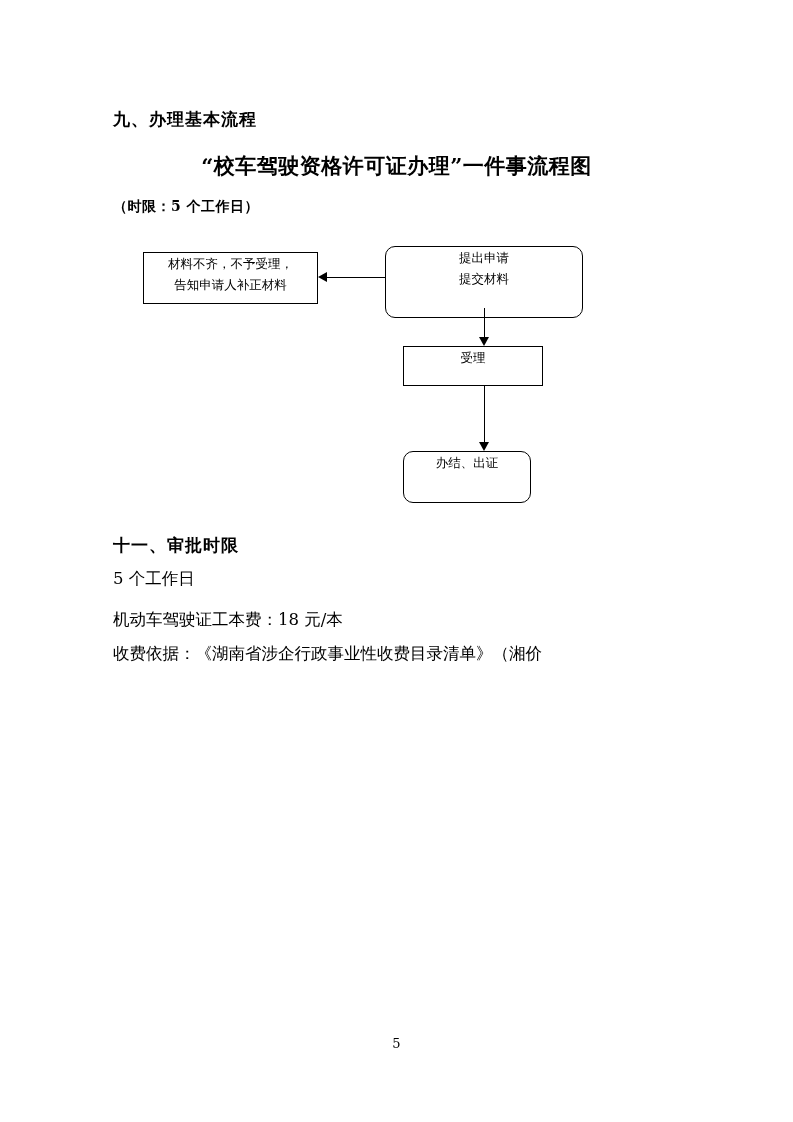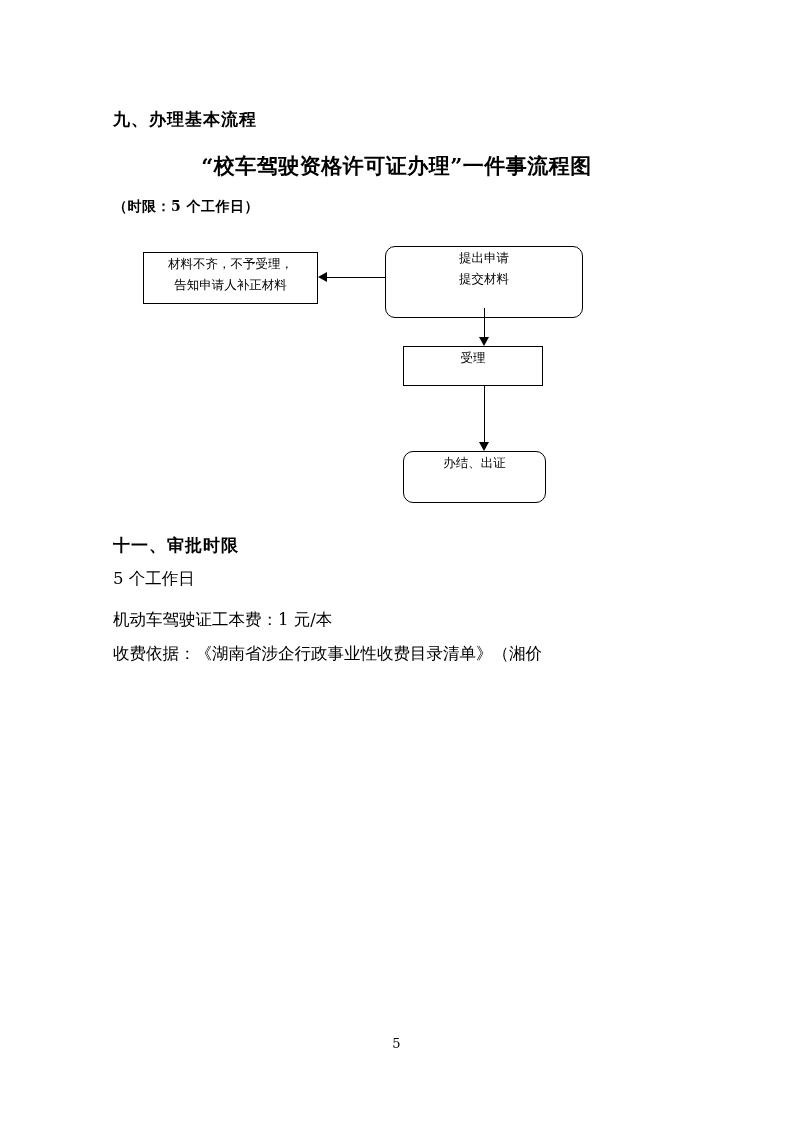--- a/index.html
+++ b/index.html
@@ -71,21 +71,21 @@
     font-family: "DejaVu Serif", serif;
     font-size: 12.5px;
     line-height: 1.7;
     text-align: center;
   }
   .node.rounded { border-radius: 10px; }
 
   .node-apply { left: 272px; top: 10px;  width: 198px; height: 72px; }
   .node-reject{ left: 30px;  top: 16px;  width: 175px; height: 52px; }
   .node-accept{ left: 290px; top: 110px; width: 140px; height: 40px; }
-  .node-done  { left: 290px; top: 215px; width: 143px; height: 52px; }
+  .node-done  { left: 290px; top: 215px; width: 128px; height: 52px; }
 
   .line {
     position: absolute;
     background: #000;
   }
   .vline { width: 1px; }
   .hline { height: 1px; }
 
   .arrowhead {
     position: absolute;
@@ -176,20 +176,20 @@
 
 
     <h2 class="section-heading" style="margin-top:8px;">十一、审批时限</h2>
 
     <div class="para-block">
       <p class="body-text">5 个工作日</p>
     </div>
 
 
     <div class="para-block">
-      <p class="body-text">机动车驾驶证工本费：1 元/本</p>
+      <p class="body-text">机动车驾驶证工本费：18 元/本</p>
       <p class="body-text">收费依据：《湖南省涉企行政事业性收费目录清单》（湘价</p>
     </div>
 
   </div>
 
   <div class="page-number">5</div>
 </div>
 
 </body></html>

